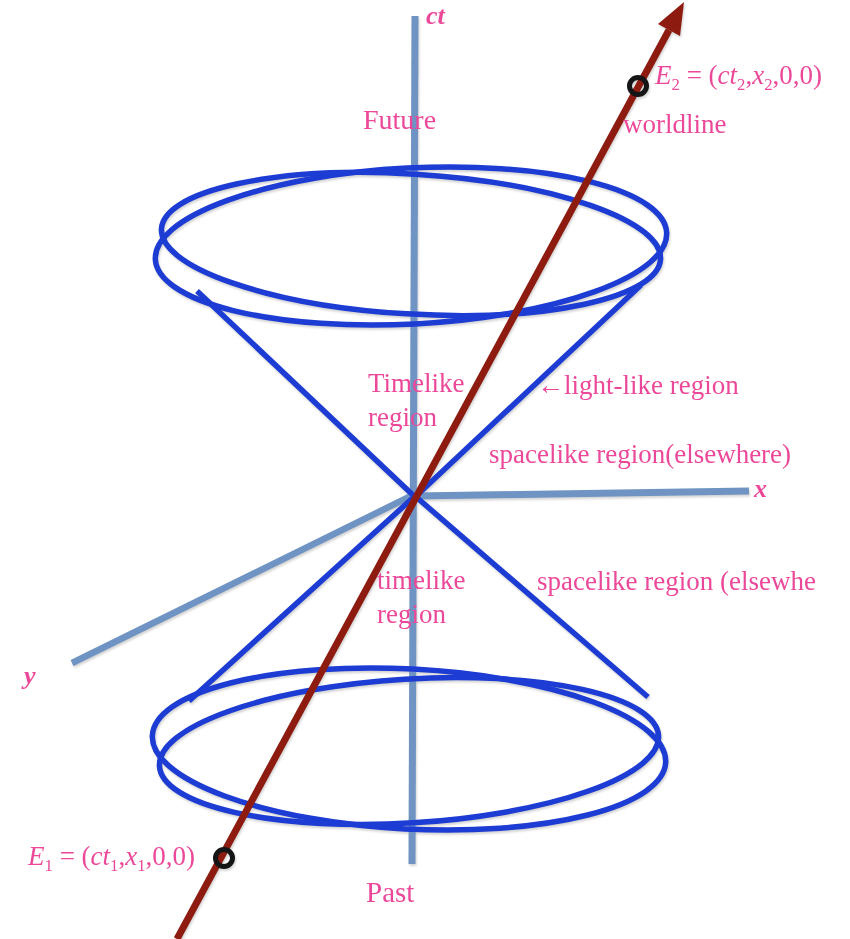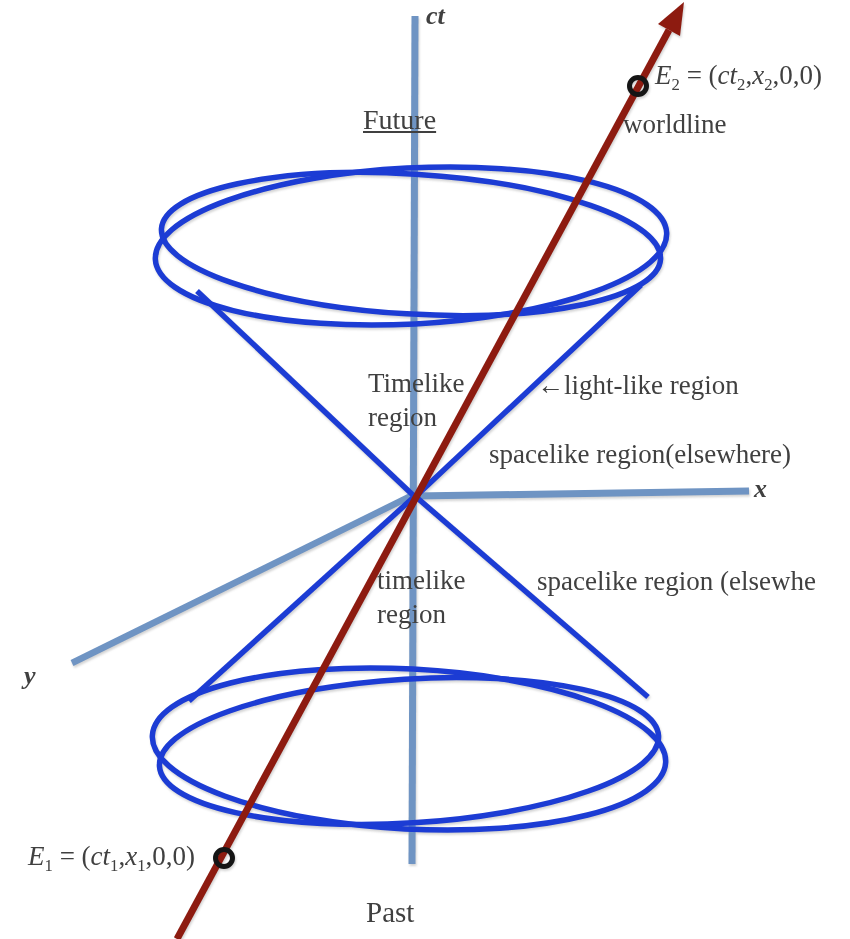--- a/index.html
+++ b/index.html
@@ -13,21 +13,21 @@
     color: #1c1c1c;
   }
   #diagram-svg {
     position: absolute;
     left: 0; top: 0;
     filter: drop-shadow(1px 2px 1px rgba(80,80,80,0.25));
   }
   .label {
     position: absolute;
     white-space: nowrap;
-    color: #404040;
+    color: #ec4899;
   }
   .serif27 { font-size: 27px; line-height: 34px; }
   .serif28 { font-size: 28px; }
   .serif29 { font-size: 29px; }
   .axis-label {
     font-size: 26px;
     font-weight: bold;
     font-style: italic;
   }
   .math { font-size: 27px; font-style: normal; }
@@ -64,41 +64,41 @@
     <polygon points="684,2 680,36 658,24" fill="#8d1b10"></polygon>
 
     <circle cx="638" cy="86" r="8.5" fill="none" stroke-width="5" stroke="#151515"></circle>
     <circle cx="224" cy="858" r="8.5" fill="none" stroke-width="5" stroke="#151515"></circle>
   </svg>
 
   <div class="label axis-label" style="left:426px; top:1px;">ct</div>
   <div class="label axis-label" style="left:754px; top:474px;">x</div>
   <div class="label axis-label" style="left:24px; top:661px;">y</div>
 
-  <div class="label serif28" style="left:363px; top:104px;text-decoration:underline;">Future</div>
+  <div class="label serif28" style="left:363px; top:104px;">Future</div>
 
   <div class="label serif27" style="left:368px; top:366px;">
     <div>Timelike</div>
     <div>region</div>
   </div>
 
   <div class="label serif27" style="left:489px; top:437px;">spacelike region(elsewhere)</div>
 
   <div class="label serif27" style="left:537px; top:368px;">
     <span class="arrow-glyph">←</span><span>light-like region</span>
   </div>
 
   <div class="label serif27" style="left:537px; top:564px;">spacelike region (elsewhe</div>
 
   <div class="label serif27" style="left:377px; top:563px;">
     <div>timelike</div>
     <div>region</div>
   </div>
 
-  <div class="label serif29" style="left:366px; top:896px;text-align:right;">Past</div>
+  <div class="label serif29" style="left:366px; top:876px;text-align:right;">Past</div>
 
   <div class="label math" style="left:655px; top:60px;">
     <span class="var">E</span><sub>2</sub><span> = (</span><span class="var">ct</span><sub>2</sub><span>,</span><span class="var">x</span><sub>2</sub><span>,0,0)</span>
   </div>
 
   <div class="label serif27" style="left:623px; top:107px;">worldline</div>
 
   <div class="label math" style="left:4px; top:841px;margin-left:24px;">
     <span class="var">E</span><sub>1</sub><span> = (</span><span class="var">ct</span><sub>1</sub><span>,</span><span class="var">x</span><sub>1</sub><span>,0,0)</span>
   </div>

